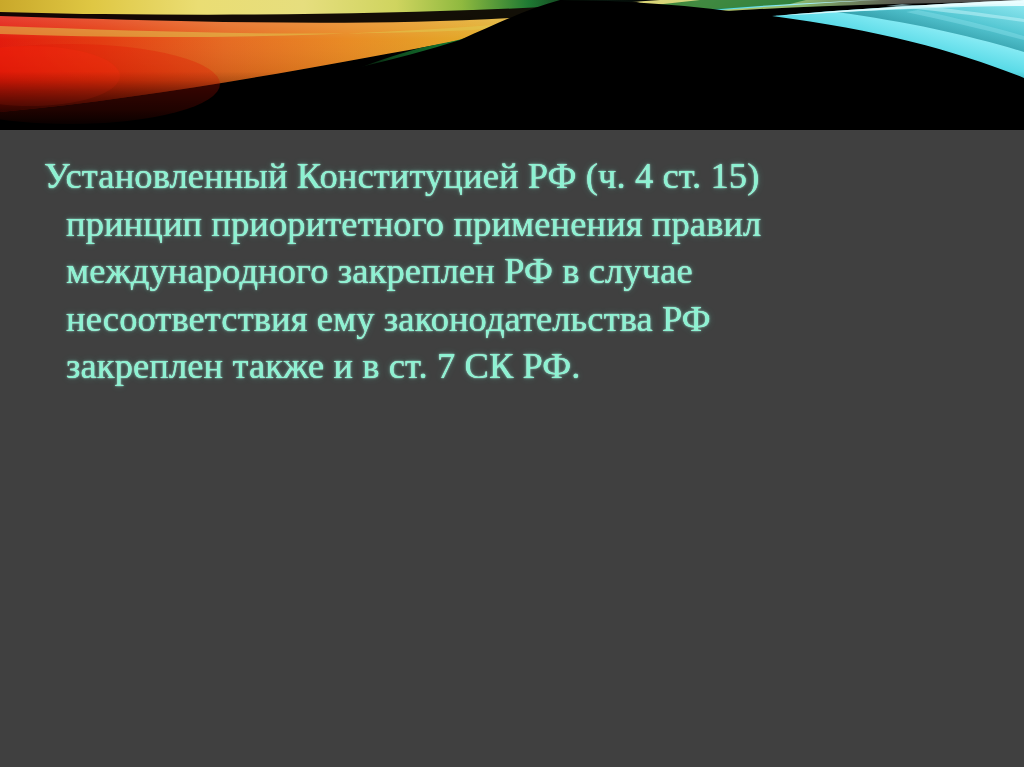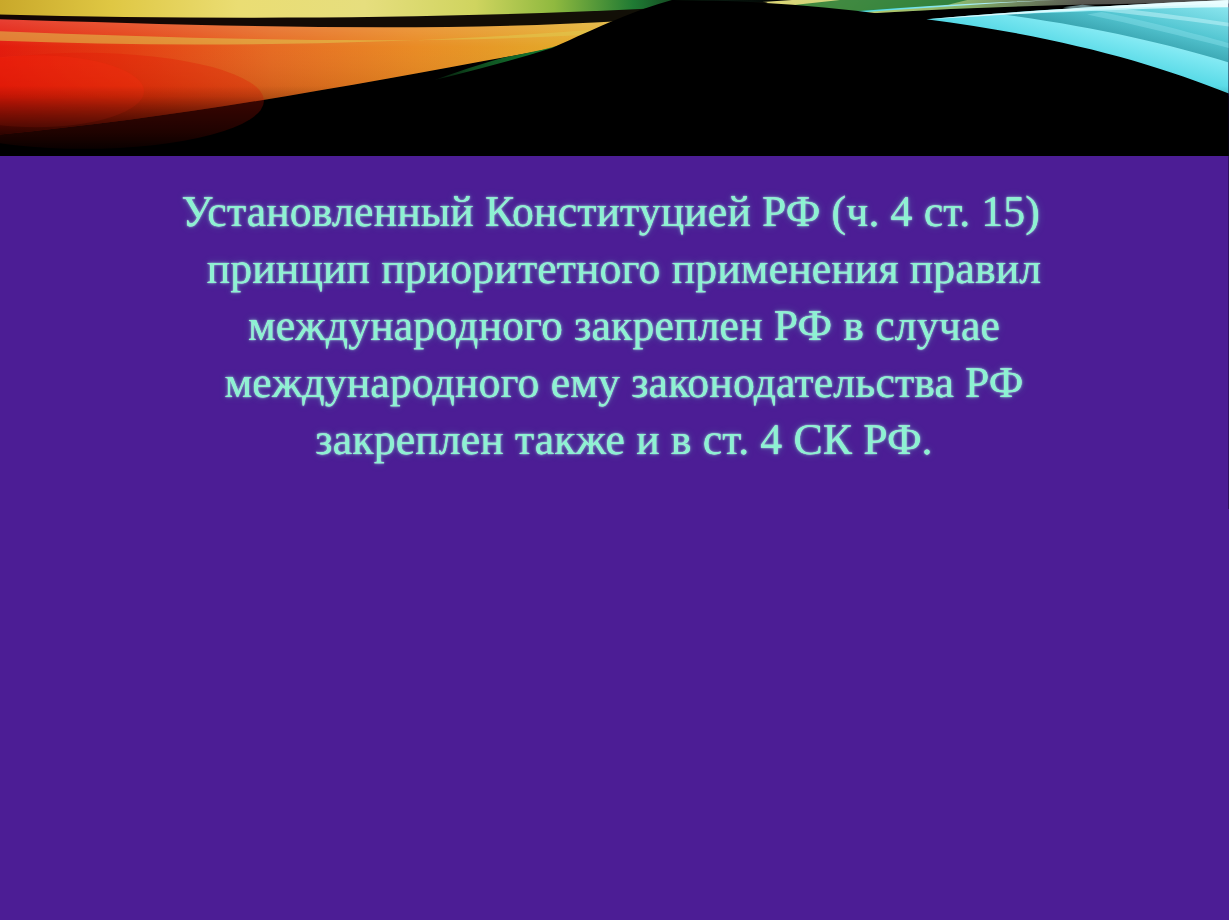--- a/index.html
+++ b/index.html
@@ -12,23 +12,22 @@
     width: 1024px;
     height: 767px;
     overflow: hidden;
     font-family: "Liberation Serif", serif;
   }
 
   .slide {
     position: relative;
     width: 1024px;
     height: 767px;
-    background: #4c1d95;
+    background: #404040;
     overflow: hidden;
-    text-align: center;
   }
 
   
   .deco-band {
     position: absolute;
     top: 0;
     left: 0;
     width: 1024px;
     height: 130px;
     overflow: hidden;
@@ -188,18 +187,18 @@
 
       <rect x="0" y="0" width="1024" height="130" fill="url(#bandFade)"></rect>
     </svg>
   </div>
 
   <div class="content">
     <p class="body-text">
       <span class="line first">Установленный Конституцией РФ (ч. 4 ст. 15)</span>
       <span class="line">принцип приоритетного применения правил</span>
       <span class="line">международного закреплен РФ в случае</span>
-      <span class="line">международного ему законодательства РФ</span>
-      <span class="line">закреплен также и в ст. 4 СК РФ.</span>
+      <span class="line">несоответствия ему законодательства РФ</span>
+      <span class="line">закреплен также и в ст. 7 СК РФ.</span>
     </p>
   </div>
 
 </div>
 
 </body></html>

